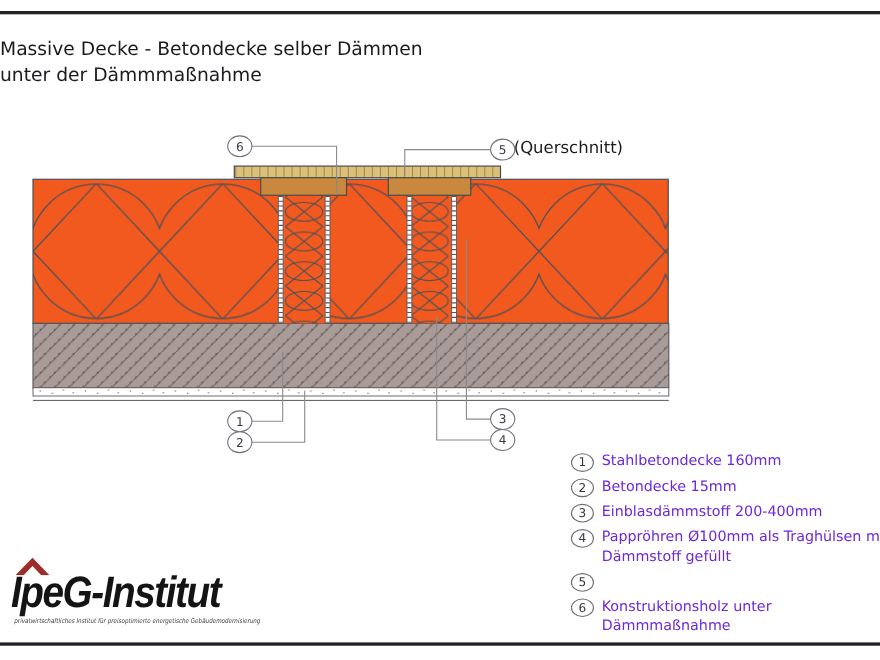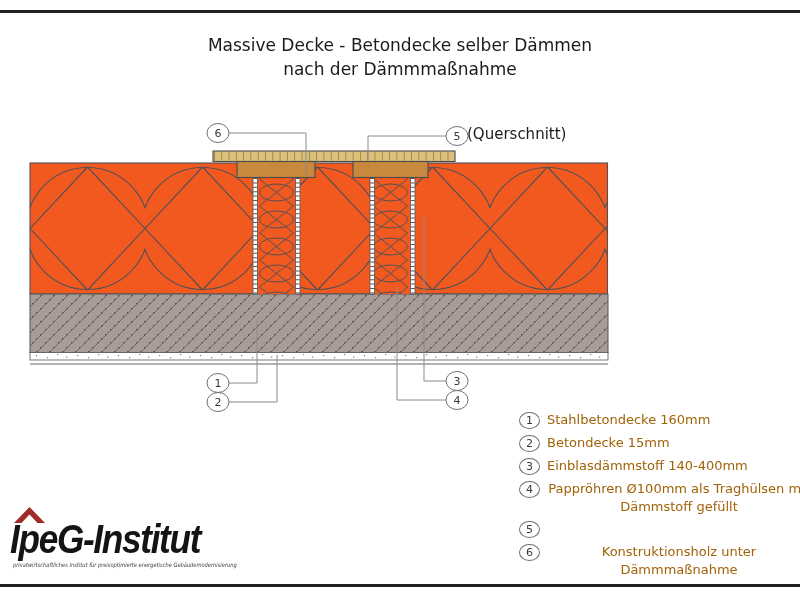--- a/index.html
+++ b/index.html
@@ -1,49 +1,49 @@
 <!DOCTYPE html>
 <html><head>
 <meta charset="utf-8">
 <style>
   html,body{margin:0;padding:0;background:#fff;}
   .canvas{position:relative;width:800px;height:600px;background:#ffffff;overflow:hidden;
           font-family:"DejaVu Sans",sans-serif;color:#1c1c1c;}
   .rule{position:absolute;left:0;width:800px;height:3px;background:#212126;}
   .rule-top{top:10px;}
   .rule-bottom{top:584px;}
-  .title{position:absolute;top:33px;left:0;width:800px;text-align:center;
+  .title{position:absolute;top:33px;left:0;width:800px;text-align:left;
          font-size:17px;line-height:24px;color:#1b1b1f;}
   .view-label{position:absolute;top:125px;left:467px;width:160px;text-align:left;
          font-size:15px;color:#1b1b1f;}
   .diagram{position:absolute;left:0;top:0;}
   .legend{position:absolute;left:519px;top:411px;width:292px;}
   .legend-row{display:flex;align-items:flex-start;margin-bottom:5px;}
   .legend-num{flex:0 0 auto;width:19px;height:15px;border:1px solid #6d6d74;border-radius:50%;
          font-size:11px;line-height:15px;text-align:center;color:#38383d;margin-top:1px;}
-  .legend-text{margin-left:7px;font-size:13px;line-height:17.5px;color:#a16207;text-align:center;}
+  .legend-text{margin-left:7px;font-size:13px;line-height:17.5px;color:#6d28d9;}
   .logo{position:absolute;left:10px;top:488px;width:300px;height:90px;font-style:italic;}
   .logo-roof{position:absolute;left:4px;top:17px;}
   .logo-name{position:absolute;left:0px;top:29px;font-family:"Liberation Sans",sans-serif;
          font-weight:bold;font-size:40px;letter-spacing:-1.5px;color:#141414;
          transform:scaleX(.88);transform-origin:left top;white-space:nowrap;}
   .logo-tagline{position:absolute;left:3px;top:73px;font-size:6px;color:#3c3c3c;
          transform:scaleX(.85);transform-origin:left top;white-space:nowrap;}
 </style>
 </head>
 <body>
 
 <div class="canvas">
 
   <div class="rule rule-top"></div>
   <div class="rule rule-bottom"></div>
 
   <div class="title">
     <div>Massive Decke - Betondecke selber Dämmen</div>
-    <div>nach der Dämmmaßnahme</div>
+    <div>unter der Dämmmaßnahme</div>
   </div>
 
   <div class="view-label">(Querschnitt)</div>
 
   <svg class="diagram" width="800" height="600" viewBox="0 0 800 600">
     <defs>
       <pattern id="pLoops" x="30" y="163" width="115" height="131" patternUnits="userSpaceOnUse">
         <g fill="none" stroke="#4F4F57" stroke-width="1.1">
           <circle cx="57.5" cy="65.5" r="61"></circle>
           <path d="M57.5,127 L172.5,4 M-57.5,127 L57.5,4 M57.5,4 L172.5,127 M-57.5,4 L57.5,127"></path>
@@ -158,21 +158,21 @@
     <div class="legend-row">
       <span class="legend-num">1</span>
       <span class="legend-text">Stahlbetondecke 160mm</span>
     </div>
     <div class="legend-row">
       <span class="legend-num">2</span>
       <span class="legend-text">Betondecke 15mm</span>
     </div>
     <div class="legend-row">
       <span class="legend-num">3</span>
-      <span class="legend-text">Einblasdämmstoff 140-400mm</span>
+      <span class="legend-text">Einblasdämmstoff 200-400mm</span>
     </div>
     <div class="legend-row">
       <span class="legend-num">4</span>
       <span class="legend-text">Pappröhren Ø100mm als Traghülsen mit Dämmstoff gefüllt</span>
     </div>
     <div class="legend-row">
       <span class="legend-num">5</span>
     </div>
     <div class="legend-row">
       <span class="legend-num">6</span>

